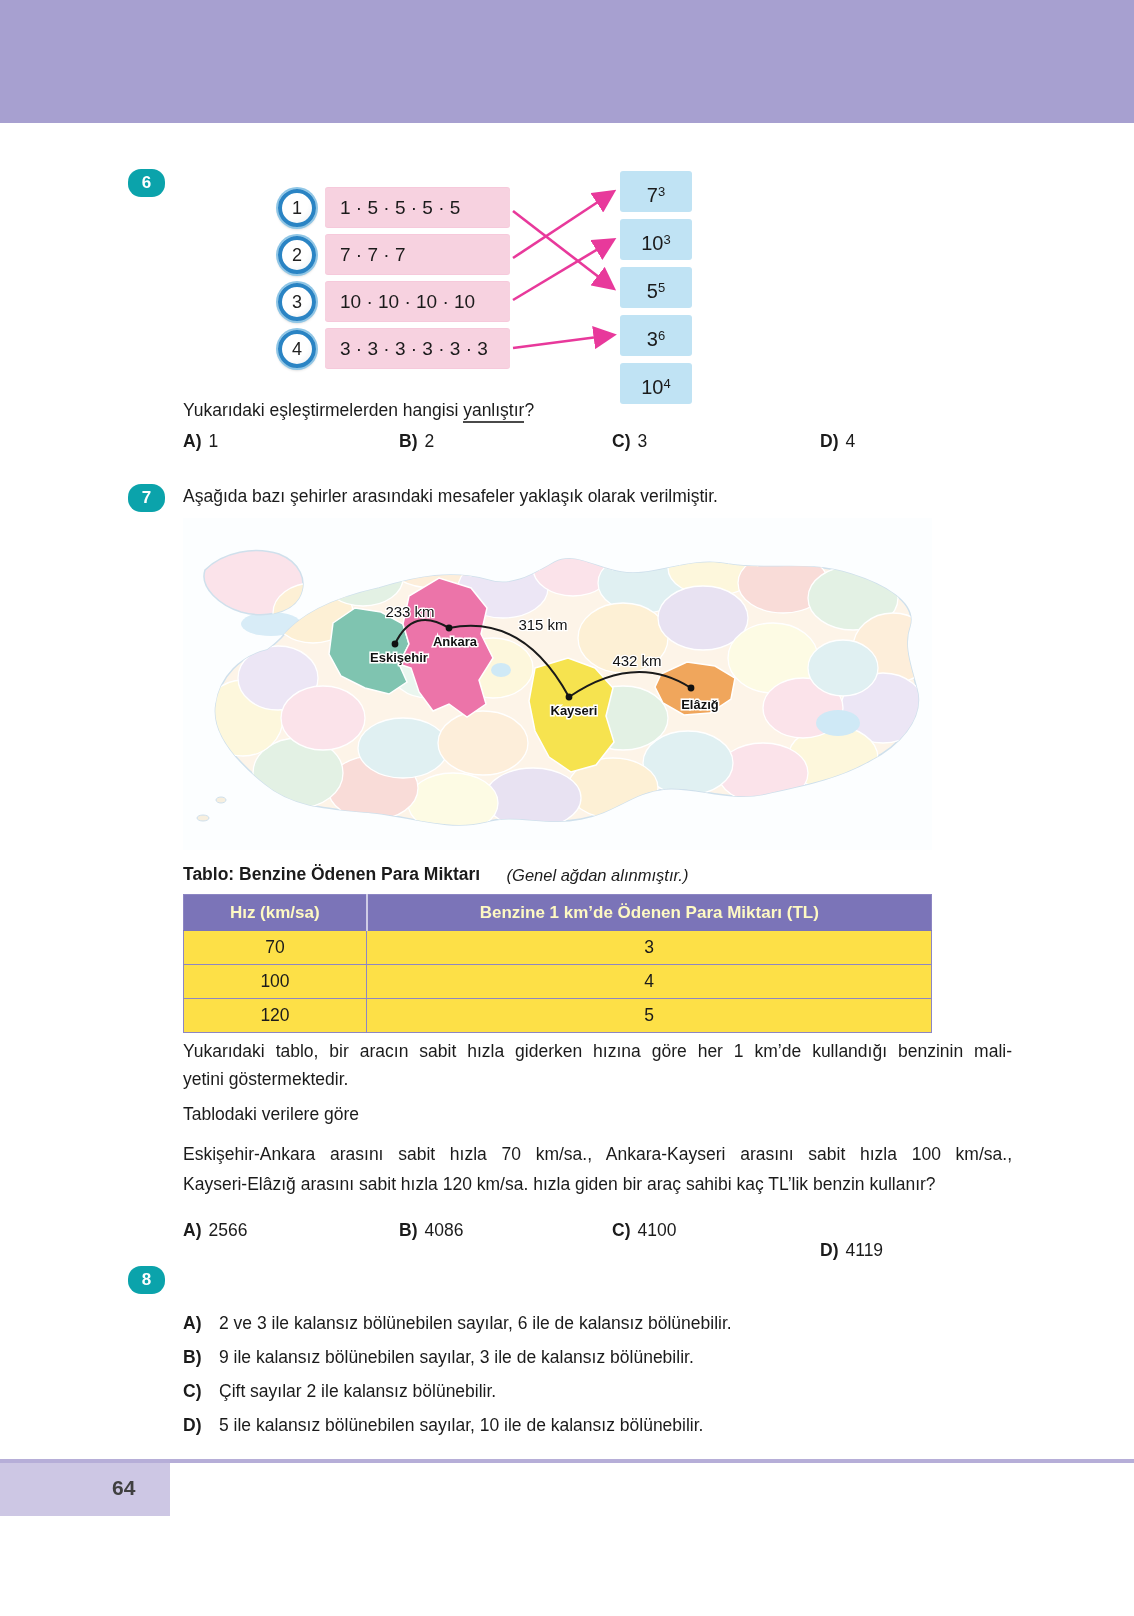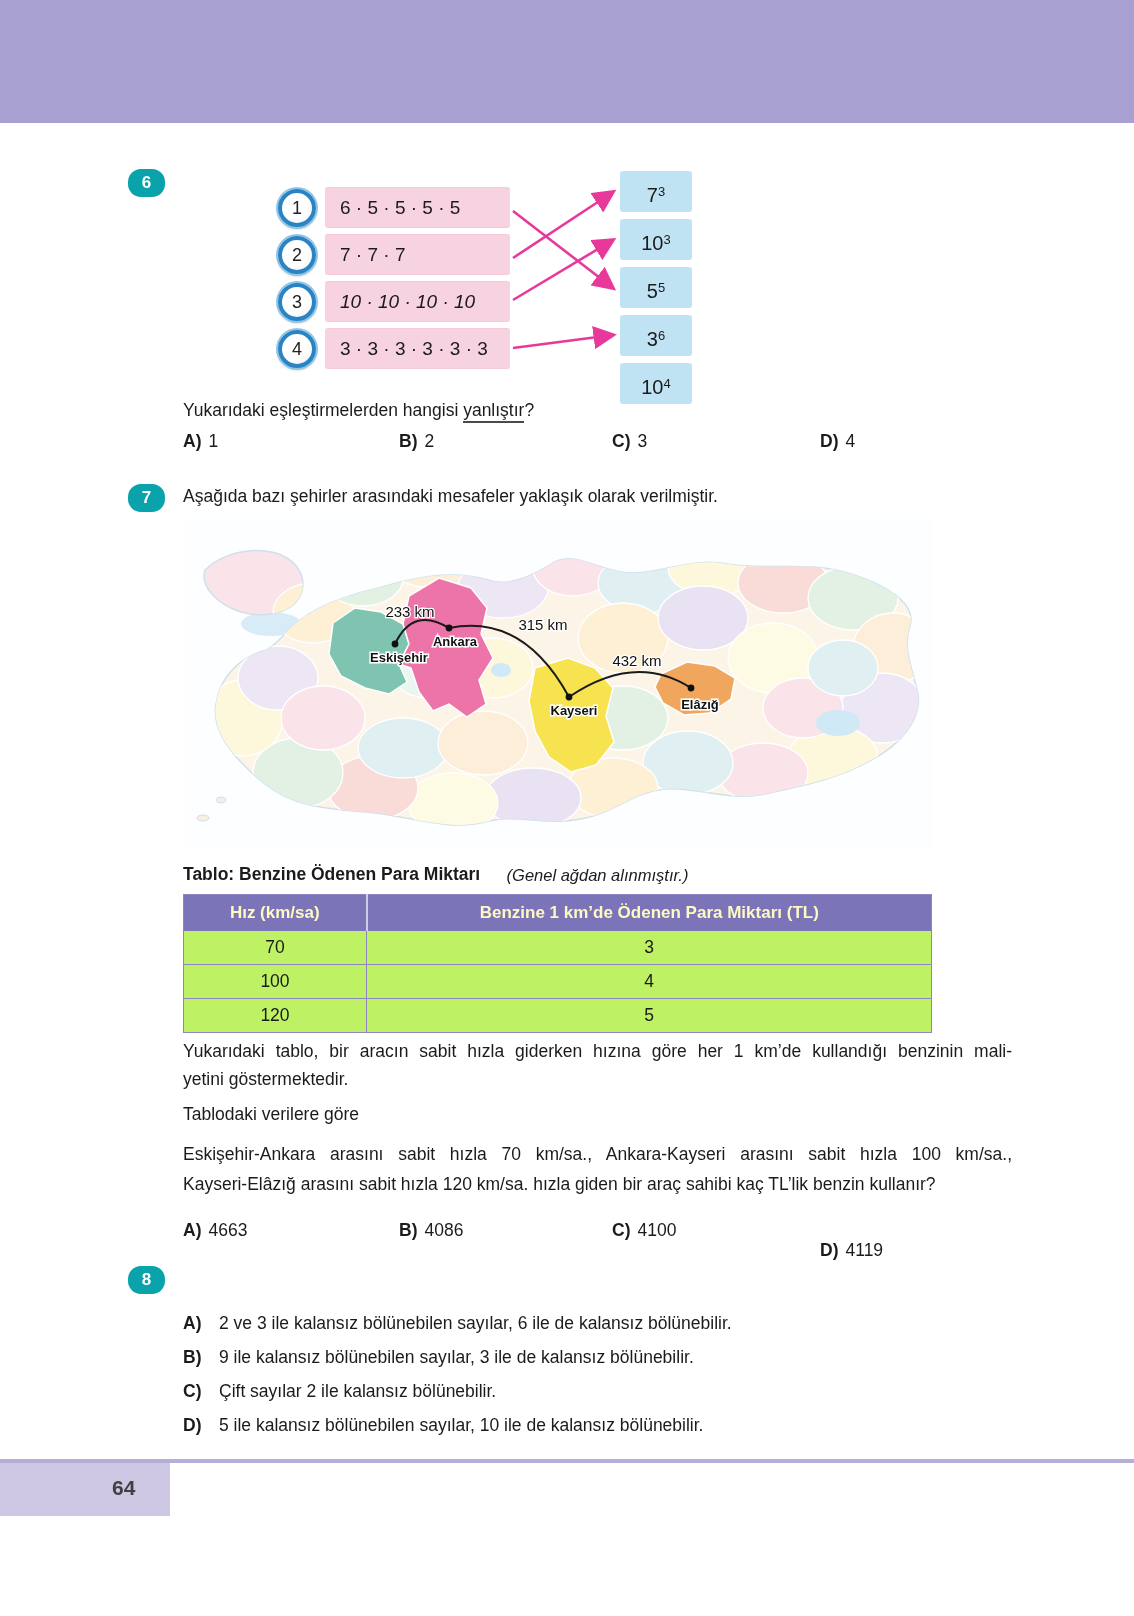--- a/index.html
+++ b/index.html
@@ -41,21 +41,21 @@
   
   .tbl-title{font-size:17.5px;font-weight:bold;}
   .tbl-note{font-size:16.5px;font-style:italic;text-align:center;}
   table.fuel{border-collapse:collapse;width:749px;table-layout:fixed;}
   table.fuel th,table.fuel td{border:1.6px solid #8d86c3;}
   table.fuel th{
     background:#7b74b8;color:#fef9c3;font-size:17px;font-weight:bold;height:33px;
     border-bottom-color:#7b74b8;
   }
   table.fuel th + th{border-left:2px solid #cfcce6;}
-  table.fuel td{height:31px;text-align:center;font-size:17.5px;background:#bef264;}
+  table.fuel td{height:31px;text-align:center;font-size:17.5px;background:#fde047;}
   .para{font-size:17.5px;width:829px;}
   .jline{text-align:justify;text-align-last:justify;}
   .q8opt-letter{font-weight:bold;font-size:17.5px;}
   .q8opt-text{font-size:17.5px;}
   
   .footer-line{left:0;top:1459px;width:1134px;height:4px;background:#b6aed8;}
   .footer-box{left:0;top:1463px;width:170px;height:53px;background:#cdc7e4;}
   .footer-num{left:112px;top:1476px;font-size:21px;font-weight:bold;color:#404040;}
   svg text{font-family:"Liberation Sans","DejaVu Sans",sans-serif;}
 </style>
@@ -68,23 +68,23 @@
 
   <div class="abs qbadge" style="left:128px;top:169px;">
     <span>6</span>
   </div>
 
   <div class="abs num-circle" style="left:278px;top:189px;"><span>1</span></div>
   <div class="abs num-circle" style="left:278px;top:236px;"><span>2</span></div>
   <div class="abs num-circle" style="left:278px;top:283px;"><span>3</span></div>
   <div class="abs num-circle" style="left:278px;top:330px;"><span>4</span></div>
 
-  <div class="abs pink-box" style="left:325px;top:188px;"><span>6 · 5 · 5 · 5 · 5</span></div>
+  <div class="abs pink-box" style="left:325px;top:188px;"><span>1 · 5 · 5 · 5 · 5</span></div>
   <div class="abs pink-box" style="left:325px;top:235px;"><span>7 · 7 · 7</span></div>
-  <div class="abs pink-box" style="left:325px;top:282px;font-style:italic;"><span>10 · 10 · 10 · 10</span></div>
+  <div class="abs pink-box" style="left:325px;top:282px;"><span>10 · 10 · 10 · 10</span></div>
   <div class="abs pink-box" style="left:325px;top:329px;"><span>3 · 3 · 3 · 3 · 3 · 3</span></div>
 
   <div class="abs blue-box" style="left:620px;top:171px;"><span>7</span><sup>3</sup></div>
   <div class="abs blue-box" style="left:620px;top:219px;"><span>10</span><sup>3</sup></div>
   <div class="abs blue-box" style="left:620px;top:267px;"><span>5</span><sup>5</sup></div>
   <div class="abs blue-box" style="left:620px;top:315px;"><span>3</span><sup>6</sup></div>
   <div class="abs blue-box" style="left:620px;top:363px;"><span>10</span><sup>4</sup></div>
 
   <svg class="abs" style="left:505px;top:165px;" width="120" height="250" viewBox="0 0 120 250">
     <defs>
@@ -210,21 +210,21 @@
         </tr>
     </tbody>
   </table>
 
   <div class="abs para jline" style="left:183px;top:1041px;">Yukarıdaki tablo, bir aracın sabit hızla giderken hızına göre her 1 km’de kullandığı benzinin mali-</div>
   <div class="abs para" style="left:183px;top:1104px;">Tablodaki verilere göre</div>
   <div class="abs para" style="left:183px;top:1069px;">yetini göstermektedir.</div>
   <div class="abs para jline" style="left:183px;top:1144px;">Eskişehir-Ankara arasını sabit hızla 70 km/sa., Ankara-Kayseri arasını sabit hızla 100 km/sa.,</div>
   <div class="abs para" style="left:183px;top:1174px;">Kayseri-Elâzığ arasını sabit hızla 120 km/sa. hızla giden bir araç sahibi kaç TL’lik benzin kullanır?</div>
 
-  <div class="abs opt" style="left:183px;top:1220px;"><b>A)</b><span>4663</span></div>
+  <div class="abs opt" style="left:183px;top:1220px;"><b>A)</b><span>2566</span></div>
   <div class="abs opt" style="left:399px;top:1220px;"><b>B)</b><span>4086</span></div>
   <div class="abs opt" style="left:612px;top:1220px;"><b>C)</b><span>4100</span></div>
   <div class="abs opt" style="left:820px;top:1220px;margin-top:20px;"><b>D)</b><span>4119</span></div>
 
   <div class="abs qbadge" style="left:128px;top:1266px;">
     <span>8</span>
   </div>
 
   <div class="abs" style="left:183px;top:1313px;">
     <span class="q8opt-letter" style="display:inline-block;width:36px;">A)</span><span class="q8opt-text">2 ve 3 ile kalansız bölünebilen sayılar, 6 ile de kalansız bölünebilir.</span>

